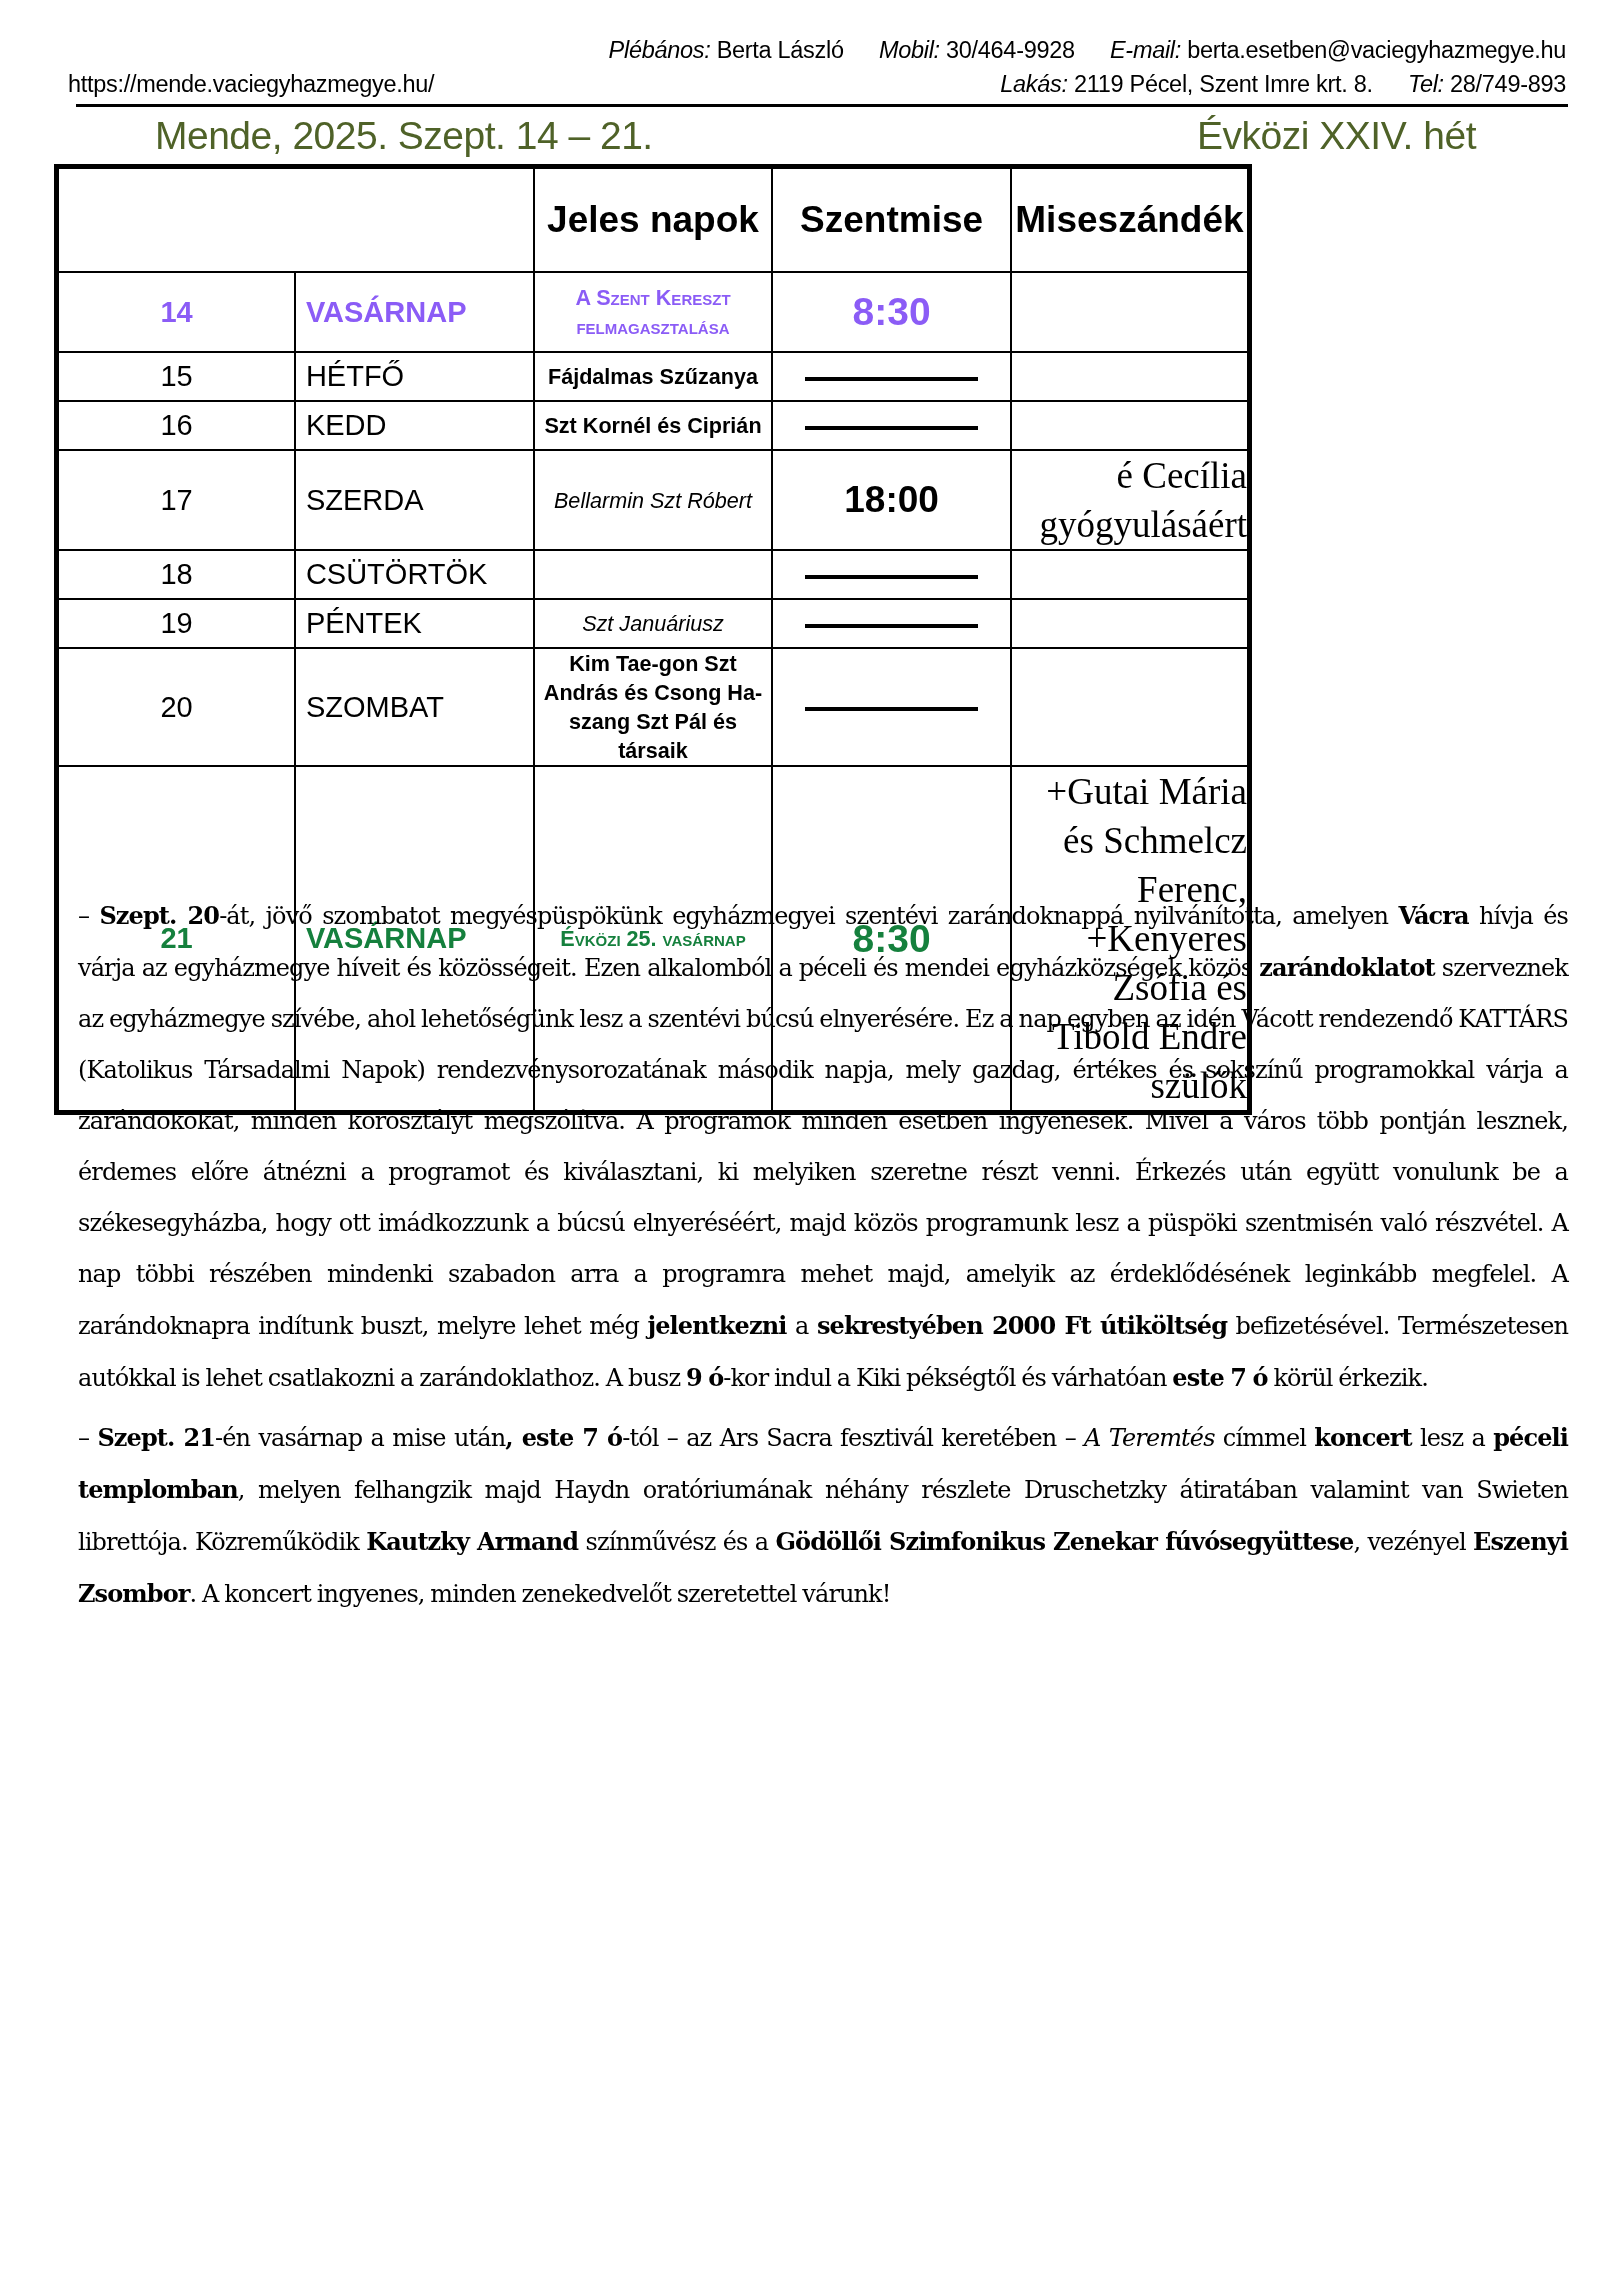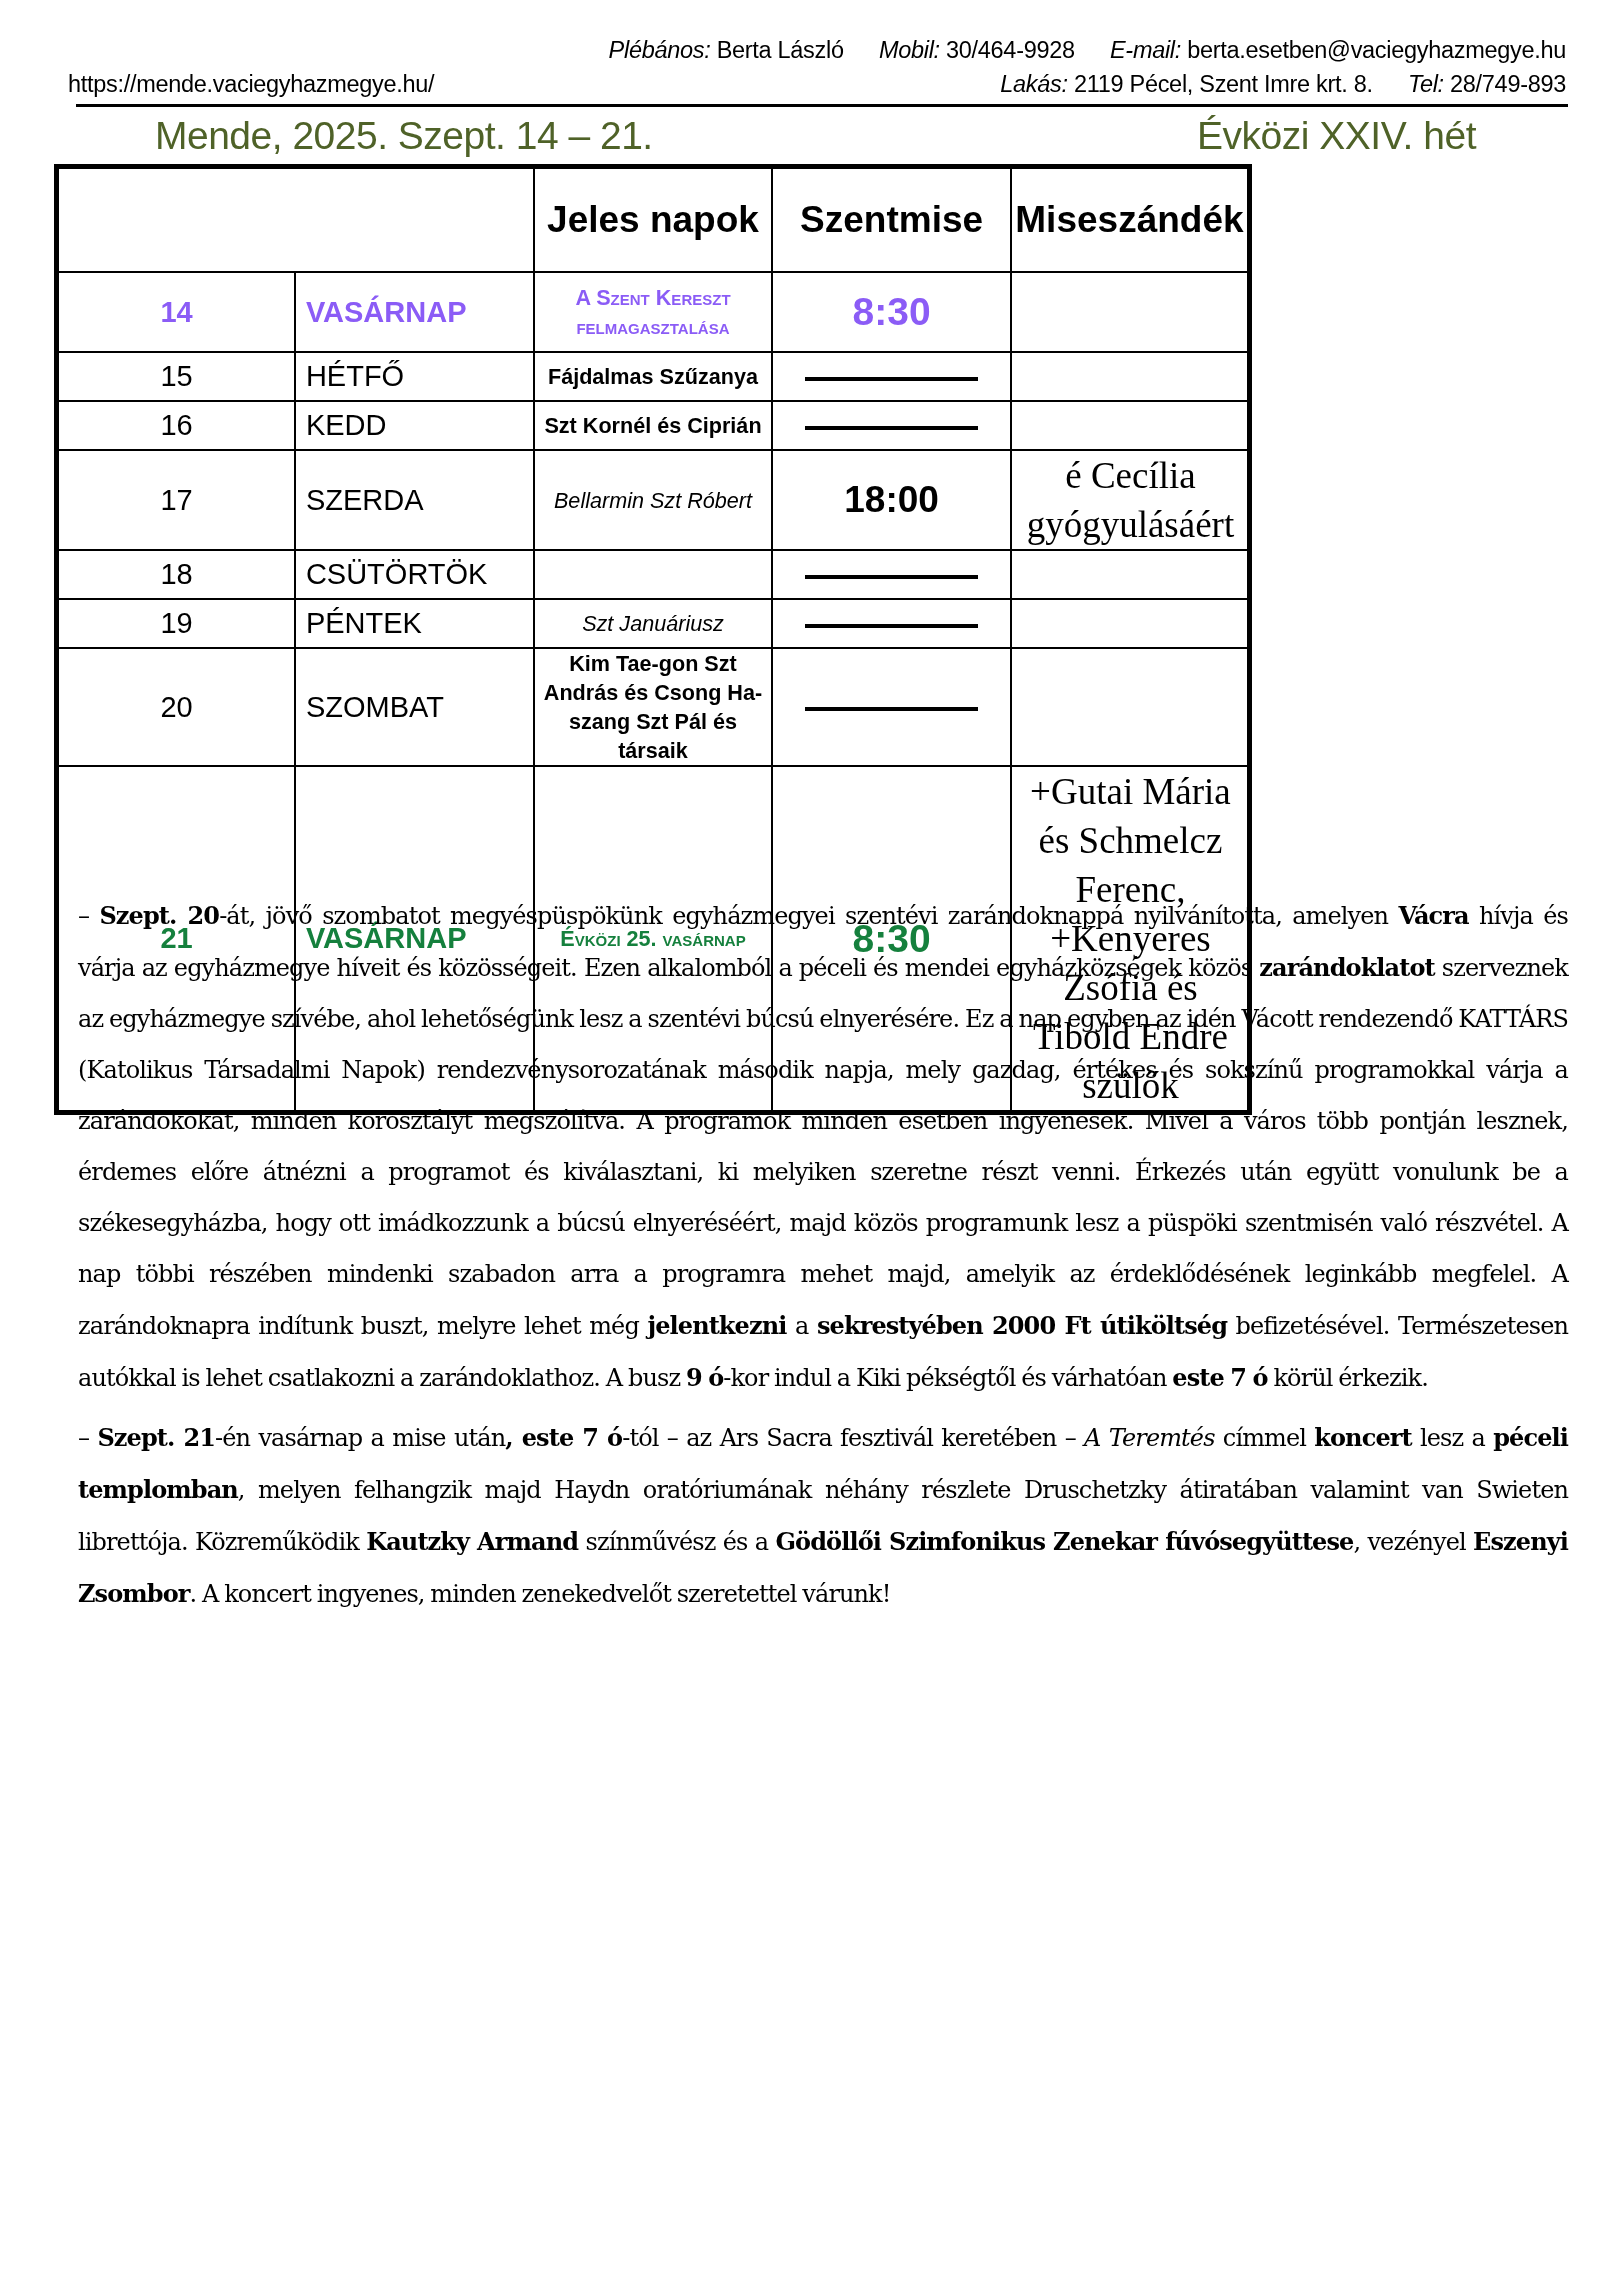--- a/index.html
+++ b/index.html
@@ -10,21 +10,21 @@
   .gap { display: inline-block; width: 29px; }
   .hdr-rule { position: absolute; top: 104px; left: 76px; right: 53px; height: 2.9px; background: #000; }
   .week-title { position: absolute; top: 114px; left: 155px; right: 145px; display: flex; justify-content: space-between; font-family: "Liberation Sans", sans-serif; font-size: 39px; color: #4f6228; letter-spacing: -0.5px; }
   table.sched { position: absolute; top: 164px; left: 54px; width: 1198px; border-collapse: collapse; border: 5.9px solid #000; font-family: "Liberation Sans", sans-serif; table-layout: fixed; }
   table.sched td, table.sched th { border: 2.9px solid #000; padding: 0; vertical-align: middle; }
   table.sched th { height: 102px; font-size: 37px; font-weight: bold; text-align: center; }
   .c-num { width: 49px; text-align: center; font-size: 29px; }
   .c-day { width: 218px; font-size: 29px; padding-left: 9.8px !important; white-space: nowrap; }
   .c-feast { width: 294px; text-align: center; font-size: 21.6px; line-height: 29px; }
   .c-mass { width: 237px; text-align: center; font-size: 37px; font-weight: bold; }
-  .c-int { text-align: center; font-family: "Liberation Serif", serif; font-size: 37px; line-height: 49px; padding-left: 2px !important; }
+  .c-int { text-align: right; font-family: "Liberation Serif", serif; font-size: 37px; line-height: 49px; padding-left: 2px !important; }
   tr.r-std td { height: 47px; }
   tr.r-tall td { height: 97px; }
   tr.r-last td { height: 147px; }
   tr.r-first td { height: 78px; }
   .red { color: #8b5cf6; }
   .green { color: #15803d; }
   .bold { font-weight: bold; }
   .ital { font-style: italic; }
   .smallcaps { font-variant: small-caps; font-weight: bold; }
   .dash { display: inline-block; width: 173px; height: 3.9px; background: #000; vertical-align: middle; }

